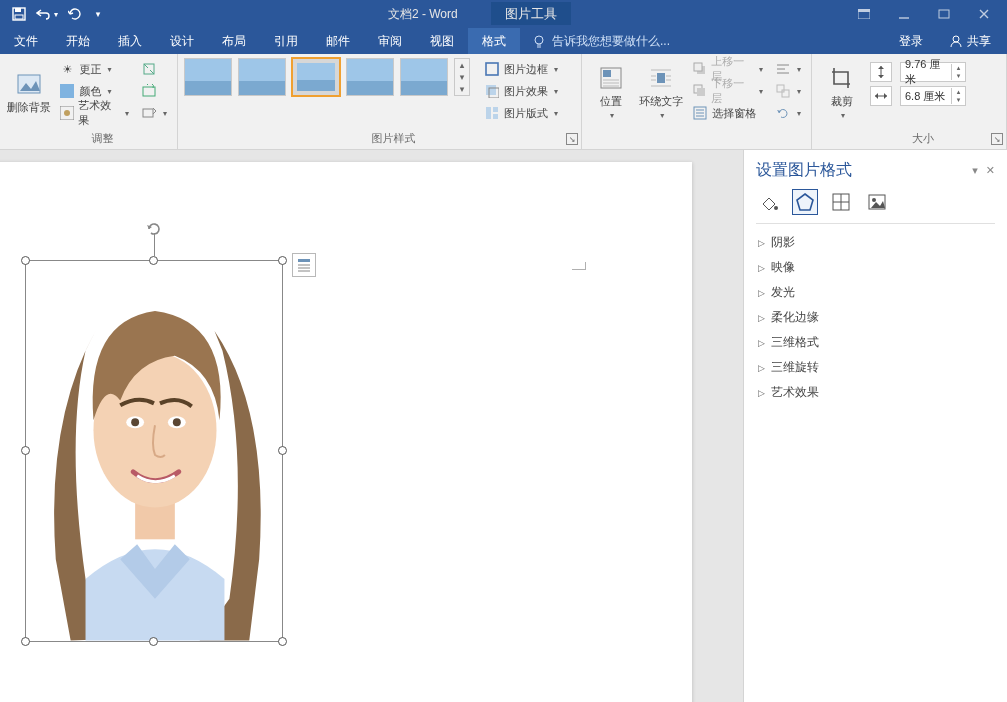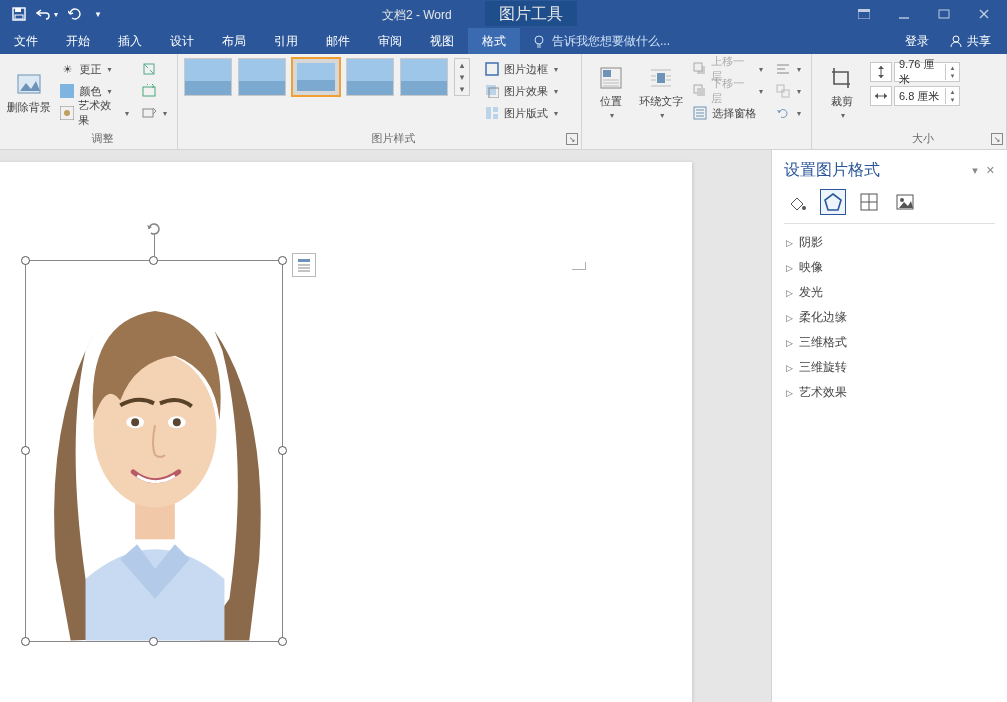--- a/index.html
+++ b/index.html
@@ -3,32 +3,32 @@
 <meta charset="utf-8">
 <style>
 * { margin: 0; padding: 0; box-sizing: border-box; font-family: "Microsoft YaHei", sans-serif; }
 body { width: 1007px; height: 702px; background: #fff; overflow: hidden; font-size: 12px; }
 
 
 .titlebar { height: 28px; background: #2b579a; display: flex; align-items: center; color: #fff; }
 .qat { display: flex; align-items: center; gap: 2px; padding: 0 6px; }
 .qat-btn { width: 26px; height: 24px; display: flex; align-items: center; justify-content: center; cursor: pointer; }
 .title-center { flex: 1; text-align: center; font-size: 12px; color: #e6e6e6; }
-.title-context { background: #1f4e8c; padding: 4px 14px; font-size: 16px; margin-left: 30px; }
+.title-context { background: #1f4e8c; padding: 4px 14px; font-size: 13px; margin-left: 30px; }
 .title-right { display: flex; gap: 6px; padding-right: 6px; }
 .win-btn { width: 34px; height: 24px; display: flex; align-items: center; justify-content: center; cursor: pointer; opacity: .7; }
 
 
 .tabbar { height: 26px; background: #2b579a; display: flex; align-items: stretch; color: #fff; font-size: 12px; }
 .tab { padding: 0 14px; display: flex; align-items: center; cursor: pointer; }
 .tab.active { background: #3a6bb0; }
 .tab-context { background: #1f4e8c; }
 .tab-context.active { background: #3a6bb0; }
 .tellme { flex: 1; display: flex; align-items: center; color: #cfe0f7; gap: 6px; padding-left: 12px; font-size: 12px; }
-.login-tabs { display: flex; align-items: center; padding-right: 6px; }
+.login-tabs { display: flex; align-items: center; gap: 6px; padding-right: 6px; }
 .login-btn { padding: 0 10px; display: flex; align-items: center; height: 100%; cursor: pointer; gap: 4px; }
 
 
 .ribbon { height: 96px; background: #f1f1f1; border-bottom: 1px solid #d4d4d4; display: flex; }
 .group { border-right: 1px solid #d4d4d4; display: flex; flex-direction: column; }
 .group-body { flex: 1; display: flex; align-items: flex-start; padding: 4px 6px; gap: 4px; }
 .group-label { height: 18px; text-align: center; font-size: 11px; color: #6a6a6a; position: relative; margin-left: 28px; }
 .dlg-launcher { position: absolute; right: 3px; top: 2px; width: 12px; height: 12px; border: 1px solid #888; display: flex; align-items: center; justify-content: center; font-size: 8px; color: #666; cursor: pointer; }
 
 .big-btn { width: 48px; height: 68px; display: flex; flex-direction: column; align-items: center; justify-content: center; gap: 2px; cursor: pointer; font-size: 11px; color: #444; text-align: center; }
@@ -38,21 +38,21 @@
 .icon32 { width: 28px; height: 28px; display: inline-flex; align-items: center; justify-content: center; }
 .dd { font-size: 8px; color: #666; margin-left: 2px; }
 
 .style-gallery { display: flex; gap: 6px; align-items: center; }
 .style-thumb { width: 48px; height: 38px; border: 1px solid #c9c9c9; background: linear-gradient(#9ec6e8 60%, #7ba9d0 60%); cursor: pointer; position: relative; }
 .style-thumb.sel { outline: 2px solid #f0a030; outline-offset: -1px; background: #d7d7d7; }
 .style-thumb.sel::after { content:""; position:absolute; inset:4px; background: linear-gradient(#9ec6e8 60%, #7ba9d0 60%); }
 .gallery-more { width: 16px; display: flex; flex-direction: column; border: 1px solid #c9c9c9; }
 .gallery-more div { flex:1; display:flex; align-items:center; justify-content:center; font-size:9px; color:#666; cursor:pointer; }
 
-.spin { display: flex; align-items: center; gap: 2px; }
+.spin { display: flex; align-items: center; gap: 8px; }
 .spin-ico { width: 22px; height: 20px; border: 1px solid #c9c9c9; background: #fff; display: flex; align-items: center; justify-content: center; }
 .spin-box { width: 66px; height: 20px; border: 1px solid #c9c9c9; background: #fff; display: flex; align-items: center; }
 .spin-val { flex:1; padding: 0 4px; font-size: 11px; color: #333; }
 .spin-arrows { width: 14px; display: flex; flex-direction: column; border-left: 1px solid #c9c9c9; }
 .spin-arrows span { flex:1; font-size:7px; text-align:center; color:#666; cursor:pointer; }
 
 
 .workspace { display: flex; height: calc(702px - 28px - 26px - 96px); background: #e6e6e6; }
 .canvas-wrap { flex: 1; position: relative; overflow: hidden; }
 .page { position: absolute; left: -8px; top: 12px; width: 700px; height: 560px; background: #fff; box-shadow: 0 1px 4px rgba(0,0,0,.2); }
@@ -66,21 +66,21 @@
 .h-t { left: calc(50% - 5px); top: -5px; } .h-b { left: calc(50% - 5px); bottom: -5px; }
 .h-l { left: -5px; top: calc(50% - 5px); } .h-r { right: -5px; top: calc(50% - 5px); }
 .rot-line { position:absolute; left:50%; top:-28px; width:1px; height:23px; background:#888; }
 .rot-handle { position:absolute; left:calc(50% - 10px); top:-42px; width:20px; height:20px; color:#888; display:flex; align-items:center; justify-content:center; }
 .layout-opts { position:absolute; right:-34px; top:-8px; width:24px; height:24px; border:1px solid #b8b8b8; background:#fff; display:flex; align-items:center; justify-content:center; cursor:pointer; }
 
 
 .portrait { width: 100%; height: 100%; }
 
 
-.pane { width: 236px; border-left: 1px solid #d4d4d4; background: #fff; display: flex; flex-direction: column; }
+.pane { width: 264px; border-left: 1px solid #d4d4d4; background: #fff; display: flex; flex-direction: column; }
 .pane-header { padding: 10px 12px 6px; display:flex; align-items:center; justify-content:space-between; }
 .pane-title { color: #2b579a; font-size: 16px; }
 .pane-hbtns { display:flex; gap:8px; color:#888; font-size:11px; }
 .pane-icons { display:flex; gap: 10px; padding: 2px 12px 8px; }
 .pane-icon { width: 26px; height: 26px; display:flex; align-items:center; justify-content:center; cursor:pointer; border:1px solid transparent; }
 .pane-icon.active { border:1px solid #2b579a; background:#eef4fb; }
 .pane-sep { height: 1px; background: #e0e0e0; margin: 0 12px 6px; }
 .pane-item { padding: 4px 14px; display:flex; align-items:center; gap:6px; font-size:12px; color:#444; cursor:pointer; }
 .tri { font-size: 9px; color:#666; }
 

